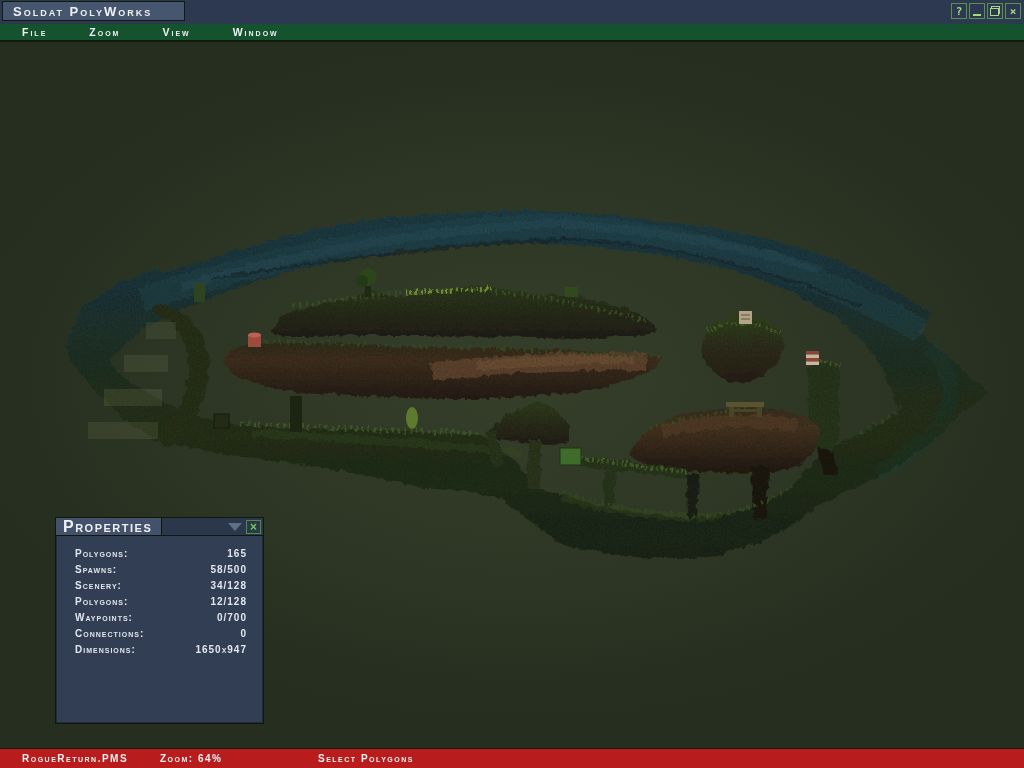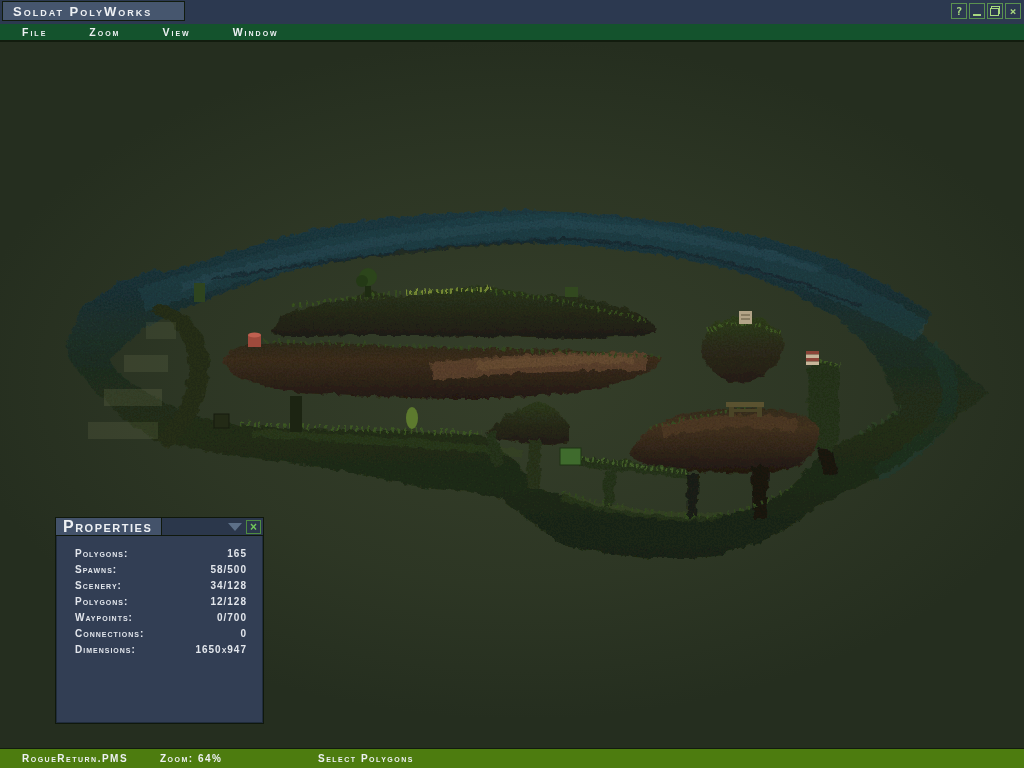--- a/index.html
+++ b/index.html
@@ -87,21 +87,21 @@
   .panel-body { padding:12px 16px 0 19px; }
   .prow {
     display:flex; justify-content:space-between; height:16px;
     font-variant:small-caps; font-weight:bold; font-size:10px;
     letter-spacing:1px; color:#e2e6ec;
   }
 
   
   .statusbar {
     position:absolute; bottom:0; left:0; width:1024px; height:20px;
-    background:#4d7c0f; border-top:1px solid #121c0e;
+    background:#b91c1c; border-top:1px solid #121c0e;
   }
   .st { position:absolute; top:4px; font-size:10px; letter-spacing:1.5px; }
   .st-file { left:22px; }
   .st-zoom { left:160px; }
   .st-tool { left:278px;margin-left:40px; }
 </style>
 </head>
 <body>
 
 <div class="app">

